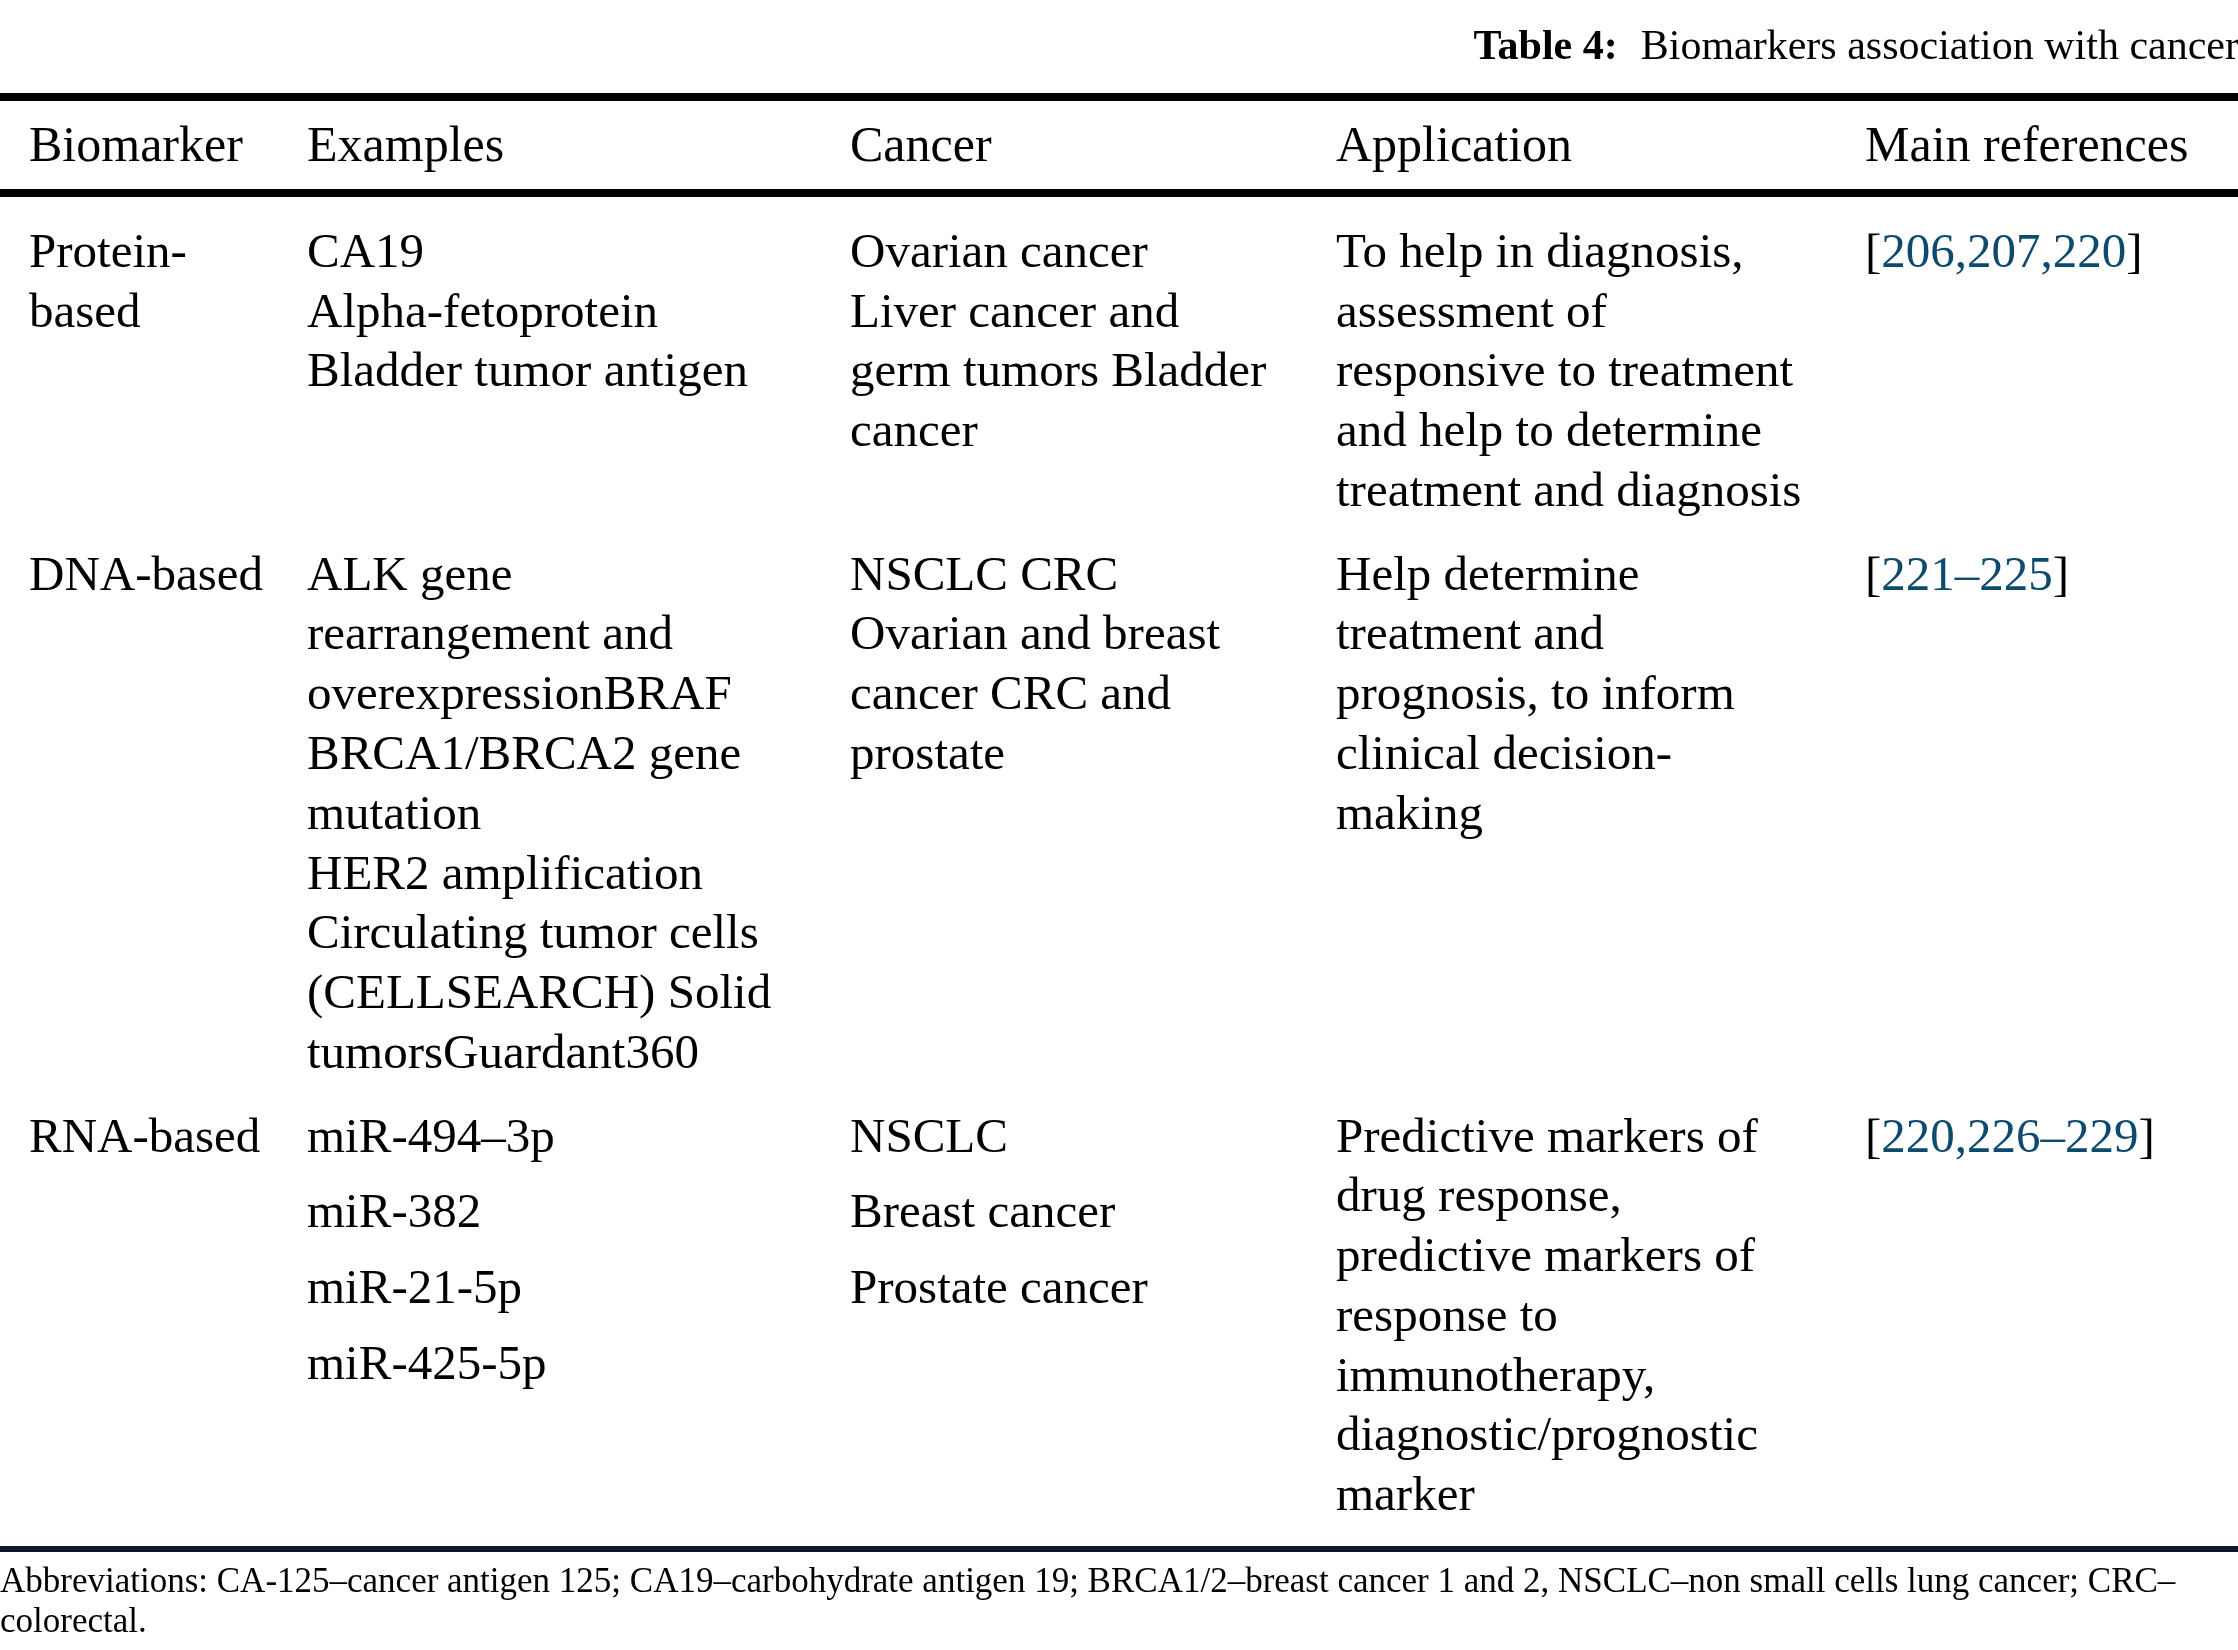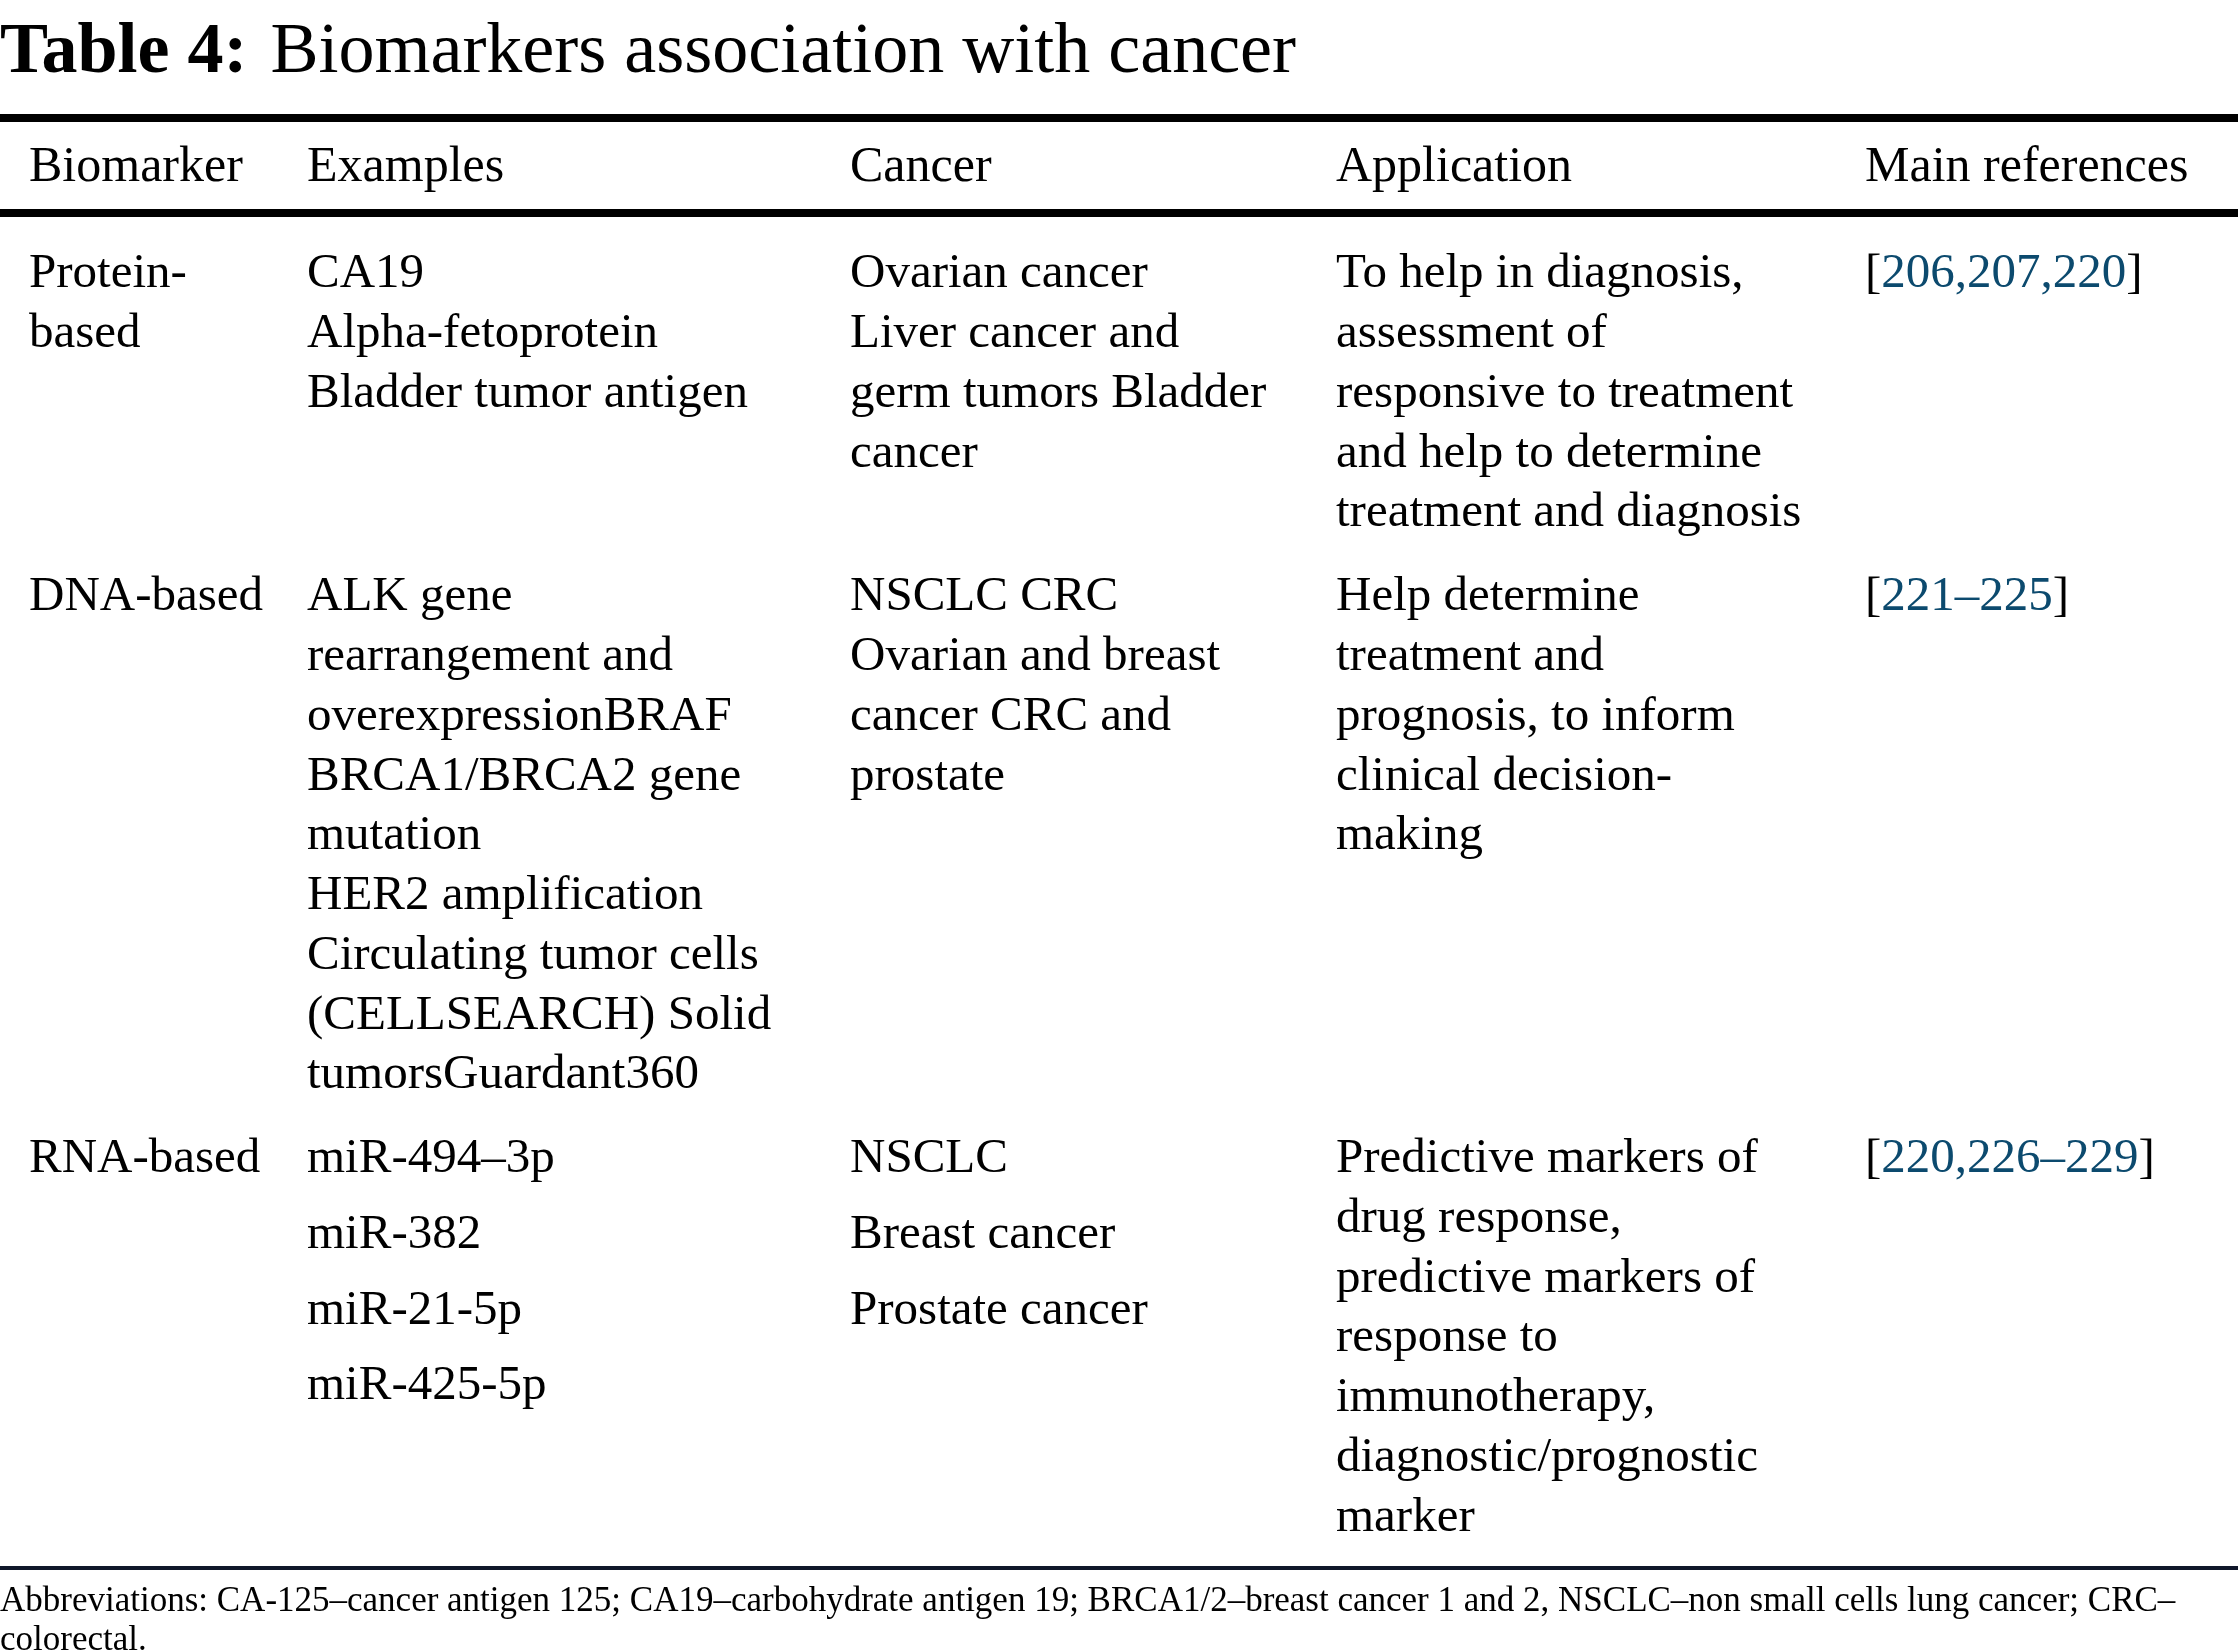--- a/index.html
+++ b/index.html
@@ -11,36 +11,36 @@
     width: 2239px;
     height: 1650px;
     font-family: "Liberation Serif", "DejaVu Serif", serif;
     color: #000000;
     overflow: hidden;
   }
   .page { width: 2239px; }
 
   
   .caption {
-    text-align: left;
-    font-size: 72px;
+    text-align: right;
+    font-size: 42px;
     line-height: 1.15;
-    padding-top: 7px;
+    padding-top: 21px;
     white-space: nowrap;
   }
   .caption .cap-label {
     font-weight: bold;
     margin-right: 23px;
   }
 
   
   .tbl {
     margin-top: 24px;
     border-top: 8px solid #000;
-    border-bottom: 4px solid #0f172a;
+    border-bottom: 6px solid #0f172a;
     width: 2239px;
   }
   .thead, .trow {
     display: grid;
     grid-template-columns: 307px 543px 486px 529px 373px;
     width: 2239px;
   }
   .thead {
     border-bottom: 8px solid #000;
     padding: 12.6px 0 15px 0;

